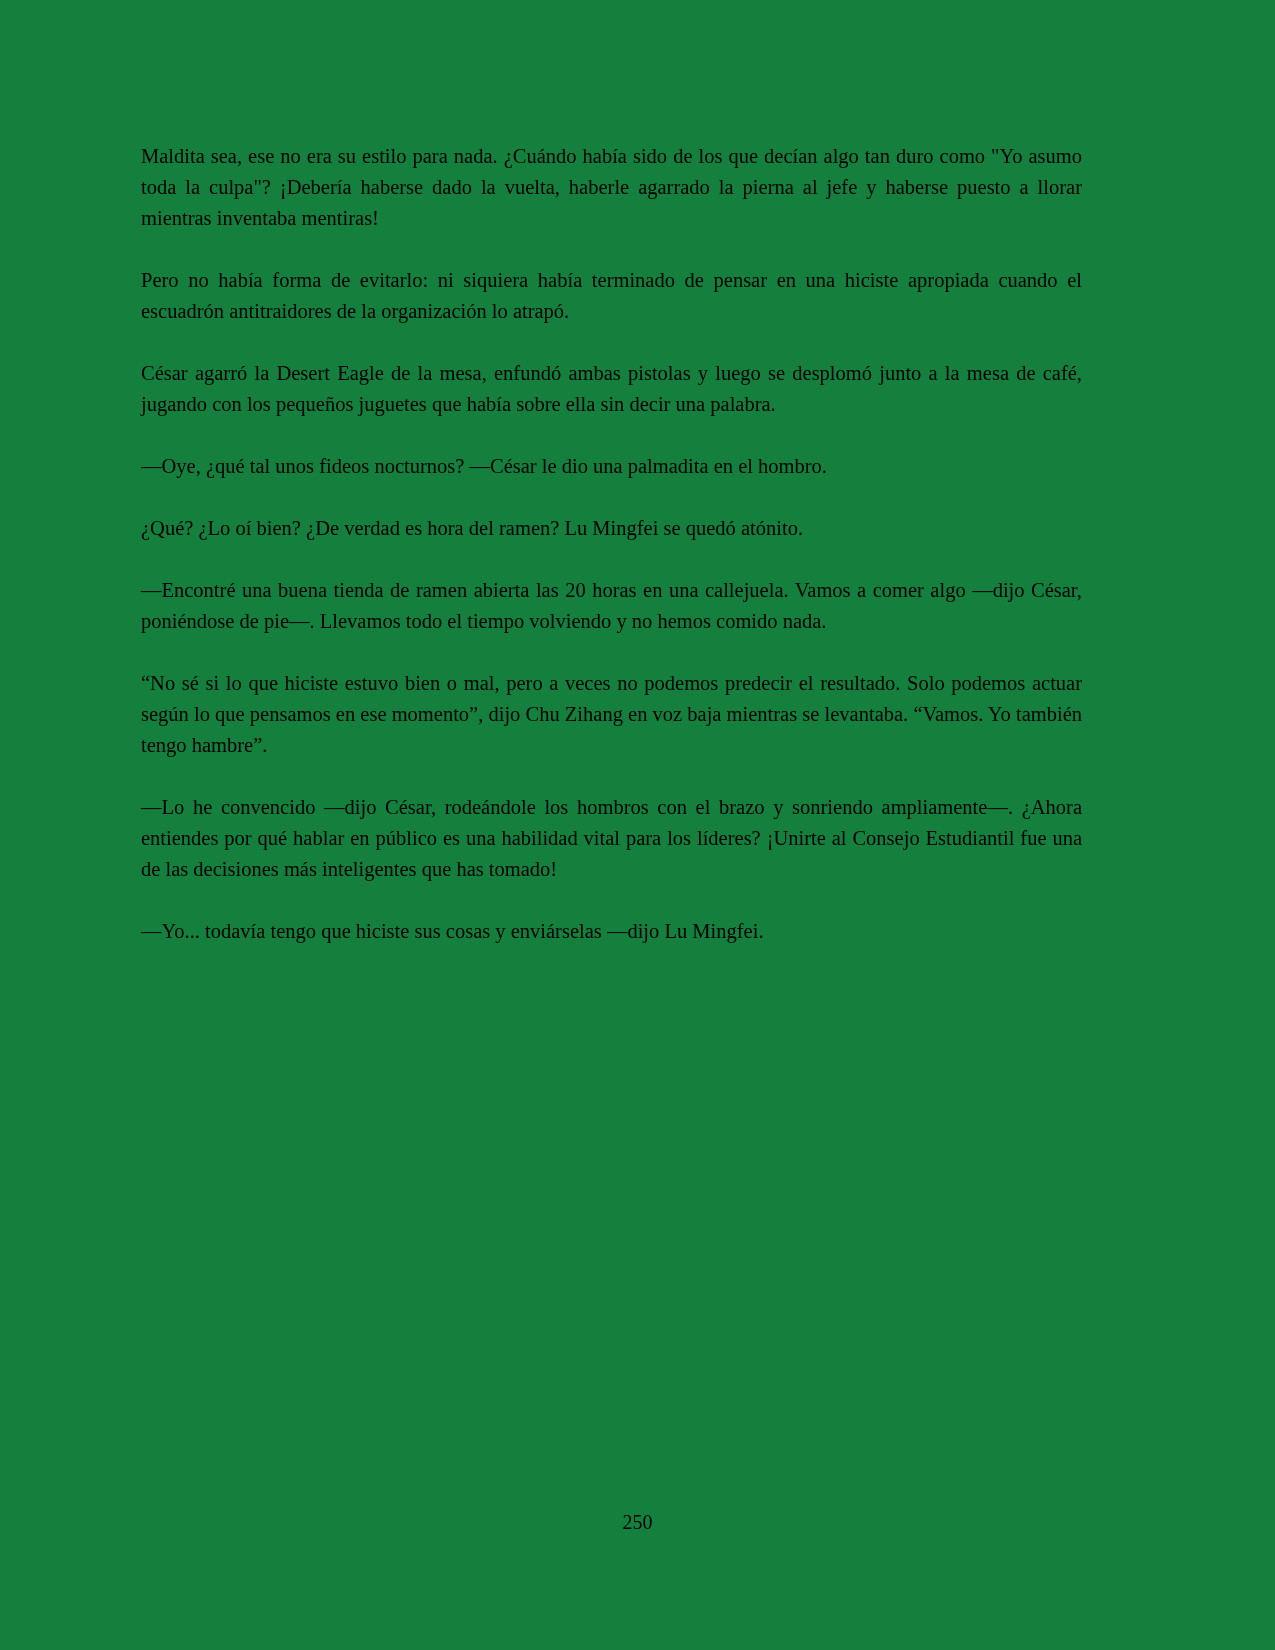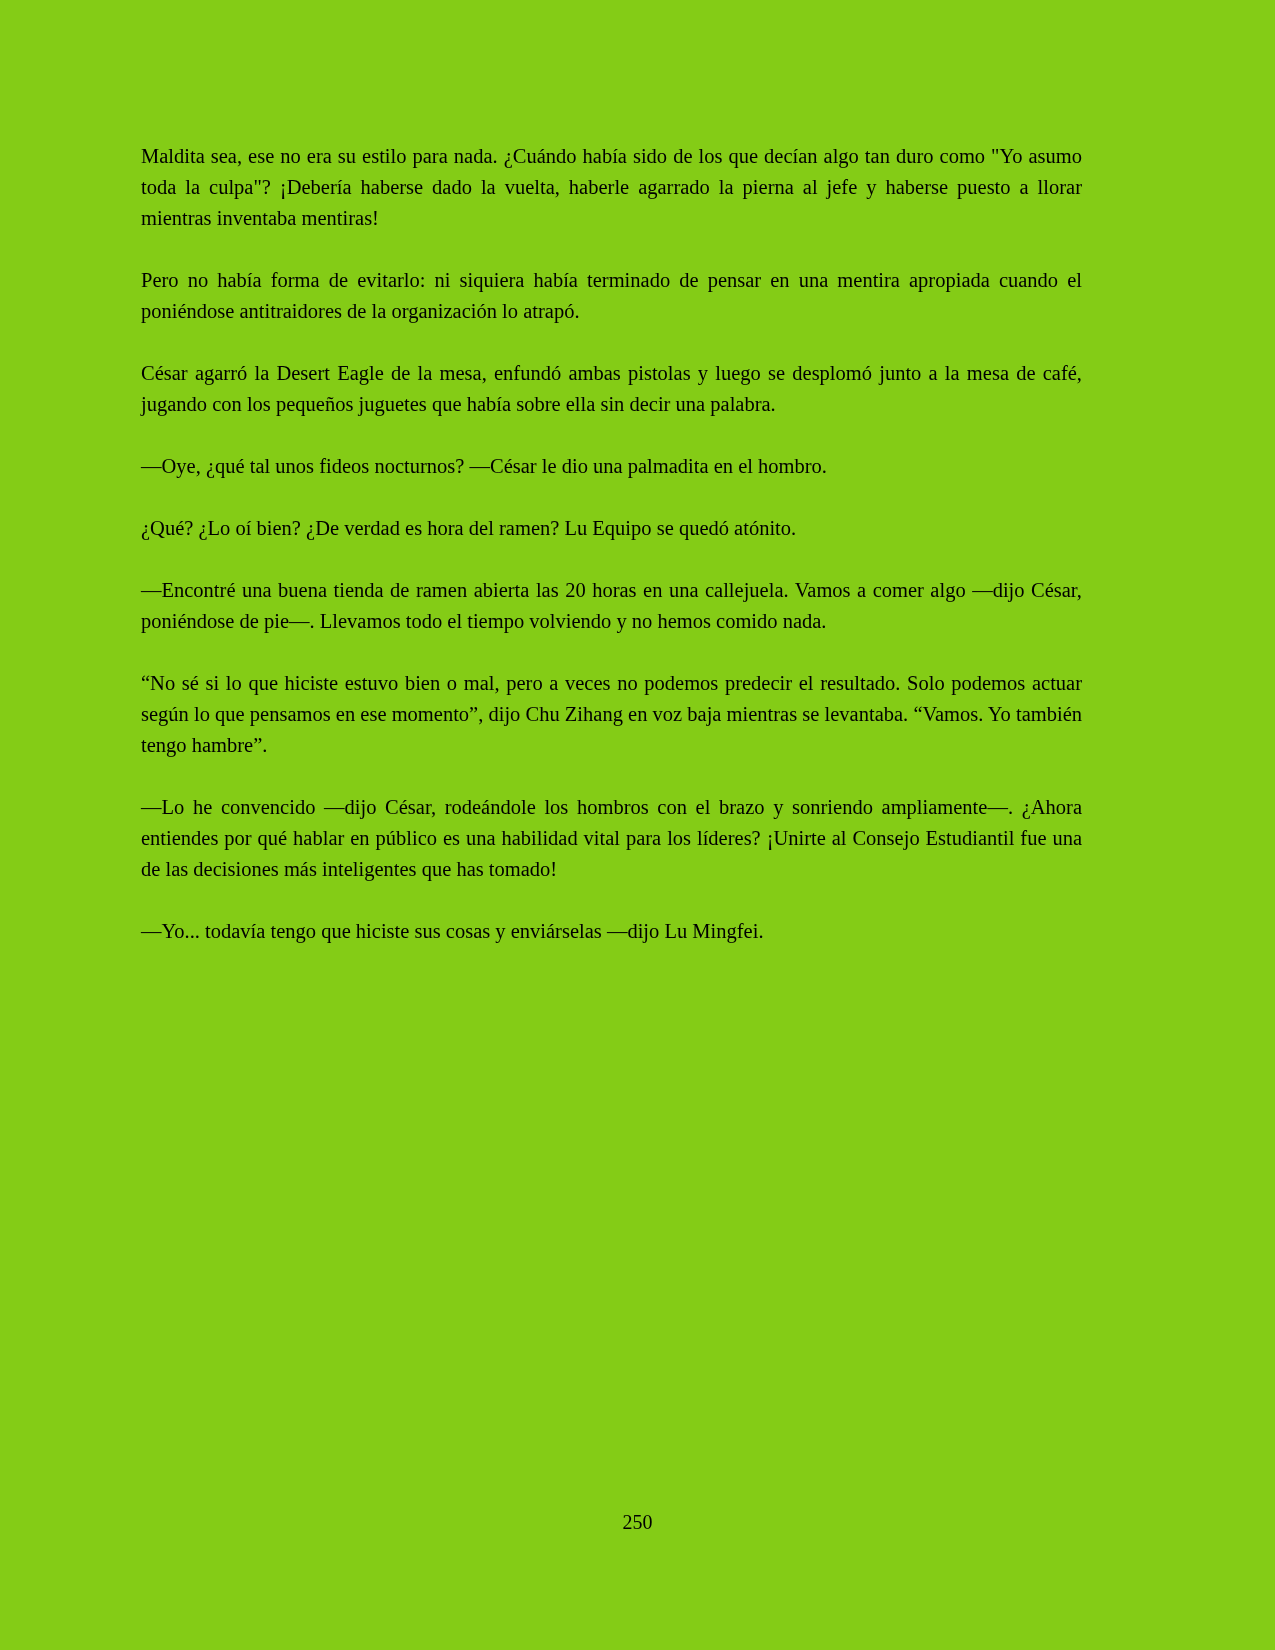--- a/index.html
+++ b/index.html
@@ -5,21 +5,21 @@
   html, body {
     margin: 0;
     padding: 0;
     background: #ffffff;
   }
   .page {
     position: relative;
     width: 1275px;
     height: 1650px;
     margin: 0 auto;
-    background: #84cc16;
+    background: #15803d;
     box-sizing: border-box;
     padding: 141px 193px 0 141px;
     font-family: "Liberation Serif", "DejaVu Serif", serif;
     color: #000000;
     overflow: hidden;
   }
   .content p.para {
     margin: 0 0 31px 0;
     font-size: 20.5px;
     line-height: 31px;
@@ -37,23 +37,23 @@
     font-family: "Liberation Serif", "DejaVu Serif", serif;
     color: #000000;
   }
 </style>
 </head>
 <body>
 
 <div class="page">
   <div class="content" id="paragraphs">
       <p class="para">Maldita sea, ese no era su estilo para nada. ¿Cuándo había sido de los que decían algo tan duro como "Yo asumo toda la culpa"? ¡Debería haberse dado la vuelta, haberle agarrado la pierna al jefe y haberse puesto a llorar mientras inventaba mentiras!</p>
-      <p class="para">Pero no había forma de evitarlo: ni siquiera había terminado de pensar en una mentira apropiada cuando el poniéndose antitraidores de la organización lo atrapó.</p>
+      <p class="para">Pero no había forma de evitarlo: ni siquiera había terminado de pensar en una hiciste apropiada cuando el escuadrón antitraidores de la organización lo atrapó.</p>
       <p class="para">César agarró la Desert Eagle de la mesa, enfundó ambas pistolas y luego se desplomó junto a la mesa de café, jugando con los pequeños juguetes que había sobre ella sin decir una palabra.</p>
       <p class="para">—Oye, ¿qué tal unos fideos nocturnos? —César le dio una palmadita en el hombro.</p>
-      <p class="para">¿Qué? ¿Lo oí bien? ¿De verdad es hora del ramen? Lu Equipo se quedó atónito.</p>
+      <p class="para">¿Qué? ¿Lo oí bien? ¿De verdad es hora del ramen? Lu Mingfei se quedó atónito.</p>
       <p class="para">—Encontré una buena tienda de ramen abierta las 20 horas en una callejuela. Vamos a comer algo —dijo César, poniéndose de pie—. Llevamos todo el tiempo volviendo y no hemos comido nada.</p>
       <p class="para">“No sé si lo que hiciste estuvo bien o mal, pero a veces no podemos predecir el resultado. Solo podemos actuar según lo que pensamos en ese momento”, dijo Chu Zihang en voz baja mientras se levantaba. “Vamos. Yo también tengo hambre”.</p>
       <p class="para">—Lo he convencido —dijo César, rodeándole los hombros con el brazo y sonriendo ampliamente—. ¿Ahora entiendes por qué hablar en público es una habilidad vital para los líderes? ¡Unirte al Consejo Estudiantil fue una de las decisiones más inteligentes que has tomado!</p>
       <p class="para">—Yo... todavía tengo que hiciste sus cosas y enviárselas —dijo Lu Mingfei.</p>
     </div>
   <div class="page-number">250</div>
 </div>
 
 </body></html>

